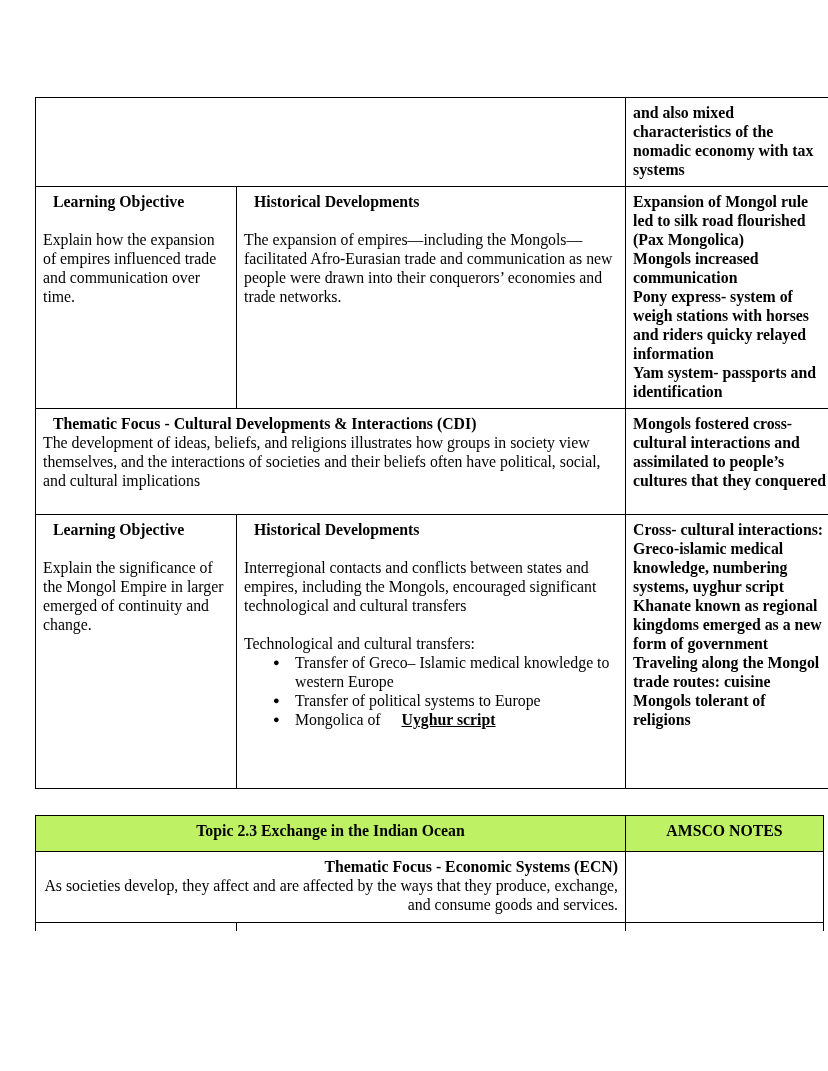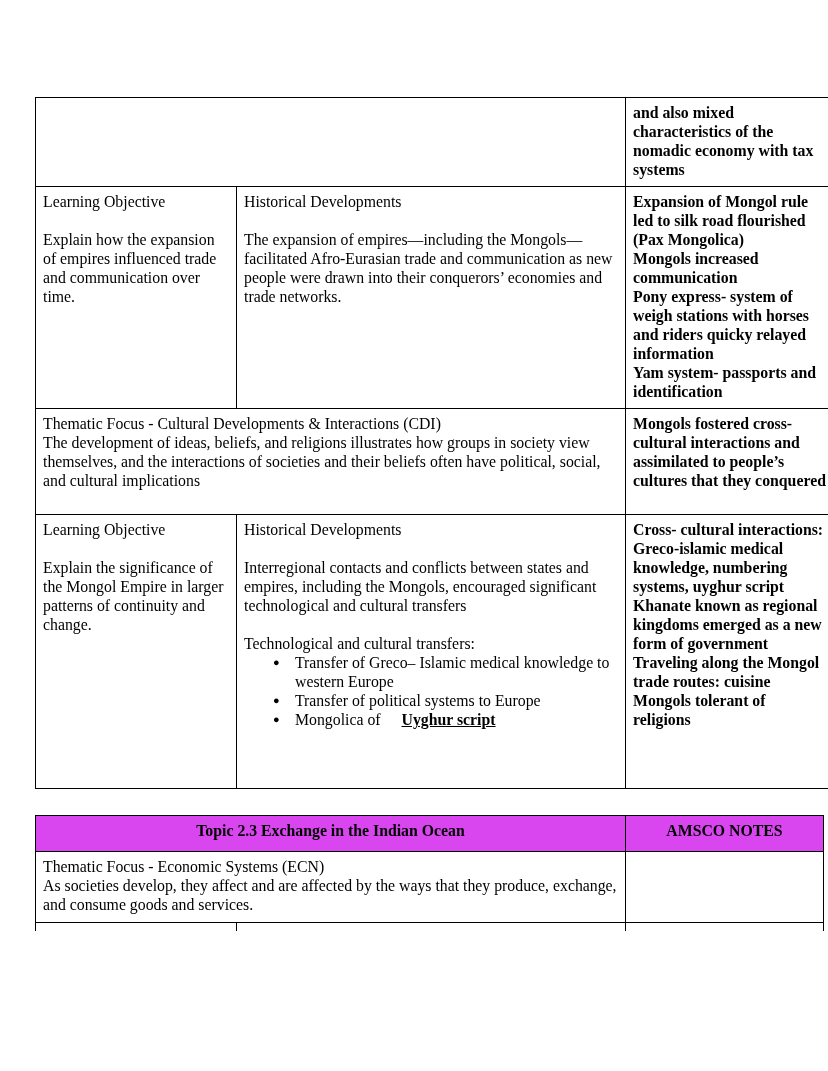--- a/index.html
+++ b/index.html
@@ -32,30 +32,30 @@
   .col-a { width: 201px; }
   .col-b { width: 389px; }
   .col-c-1 { width: 208px; }
   .col-c-2 { width: 198px; }
 
   tr.r-cont td { height: 89px; }
   tr.r-expansion td { height: 222px; }
   tr.r-thematic-cdi td { height: 106px; }
   tr.r-significance td { height: 274px; }
   tr.r-topic-header td { height: 36px; }
-  tr.r-thematic-ecn td { height: 71px; }
+  tr.r-thematic-ecn td { height: 71px; text-align: right; }
   tr.r-objective td { height: 33px; }
-  .cell-title { font-weight: normal; }
+  .cell-title { font-weight: bold; margin-left: 10px; }
   .spacer { height: 19px; }
   .notes {
     font-weight: bold;
     white-space: pre-line;
   }
   td.header-cell {
-    background: #d946ef;
+    background: #bef264;
     text-align: center;
     vertical-align: middle;
     font-weight: bold;
     padding: 2px 4px;
   }
   ul.bullets { list-style: none; margin: 0; padding: 0; }
   ul.bullets li { position: relative; padding-left: 51px; }
   ul.bullets li .dot {
     position: absolute;
     left: 29px;
@@ -111,21 +111,21 @@
         </td>
         <td>
           <div class="notes">Mongols fostered cross-cultural interactions and assimilated to people’s cultures that they conquered</div>
         </td>
       </tr>
 
       <tr class="r-significance">
         <td>
           <div class="cell-title">Learning Objective</div>
           <div class="spacer"></div>
-          <div>Explain the significance of the Mongol Empire in larger patterns of continuity and change.</div>
+          <div>Explain the significance of the Mongol Empire in larger emerged of continuity and change.</div>
         </td>
         <td>
           <div class="cell-title">Historical Developments</div>
           <div class="spacer"></div>
           <div>Interregional contacts and conflicts between states and empires, including the Mongols, encouraged significant technological and cultural transfers</div>
           <div class="spacer"></div>
           <div>Technological and cultural transfers:</div>
           <ul class="bullets">
             <li>
               <span class="dot">●</span>

